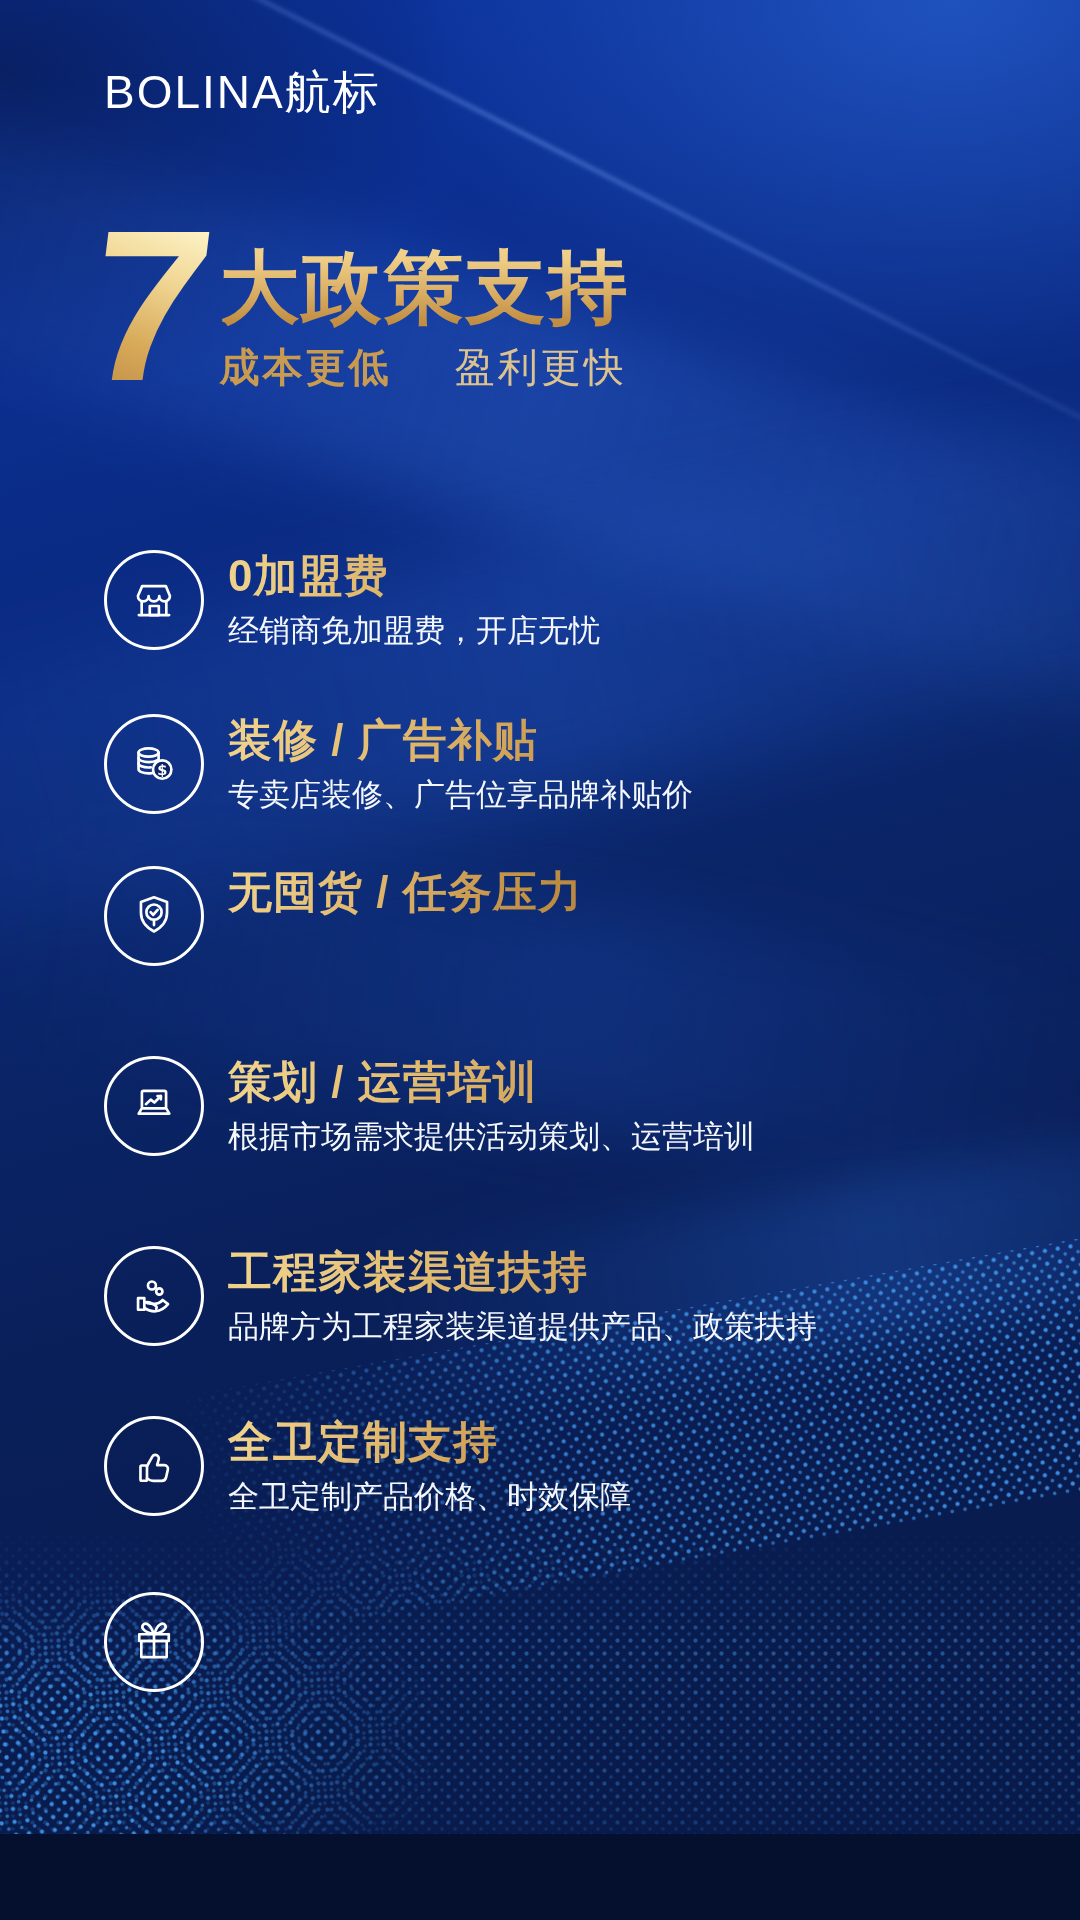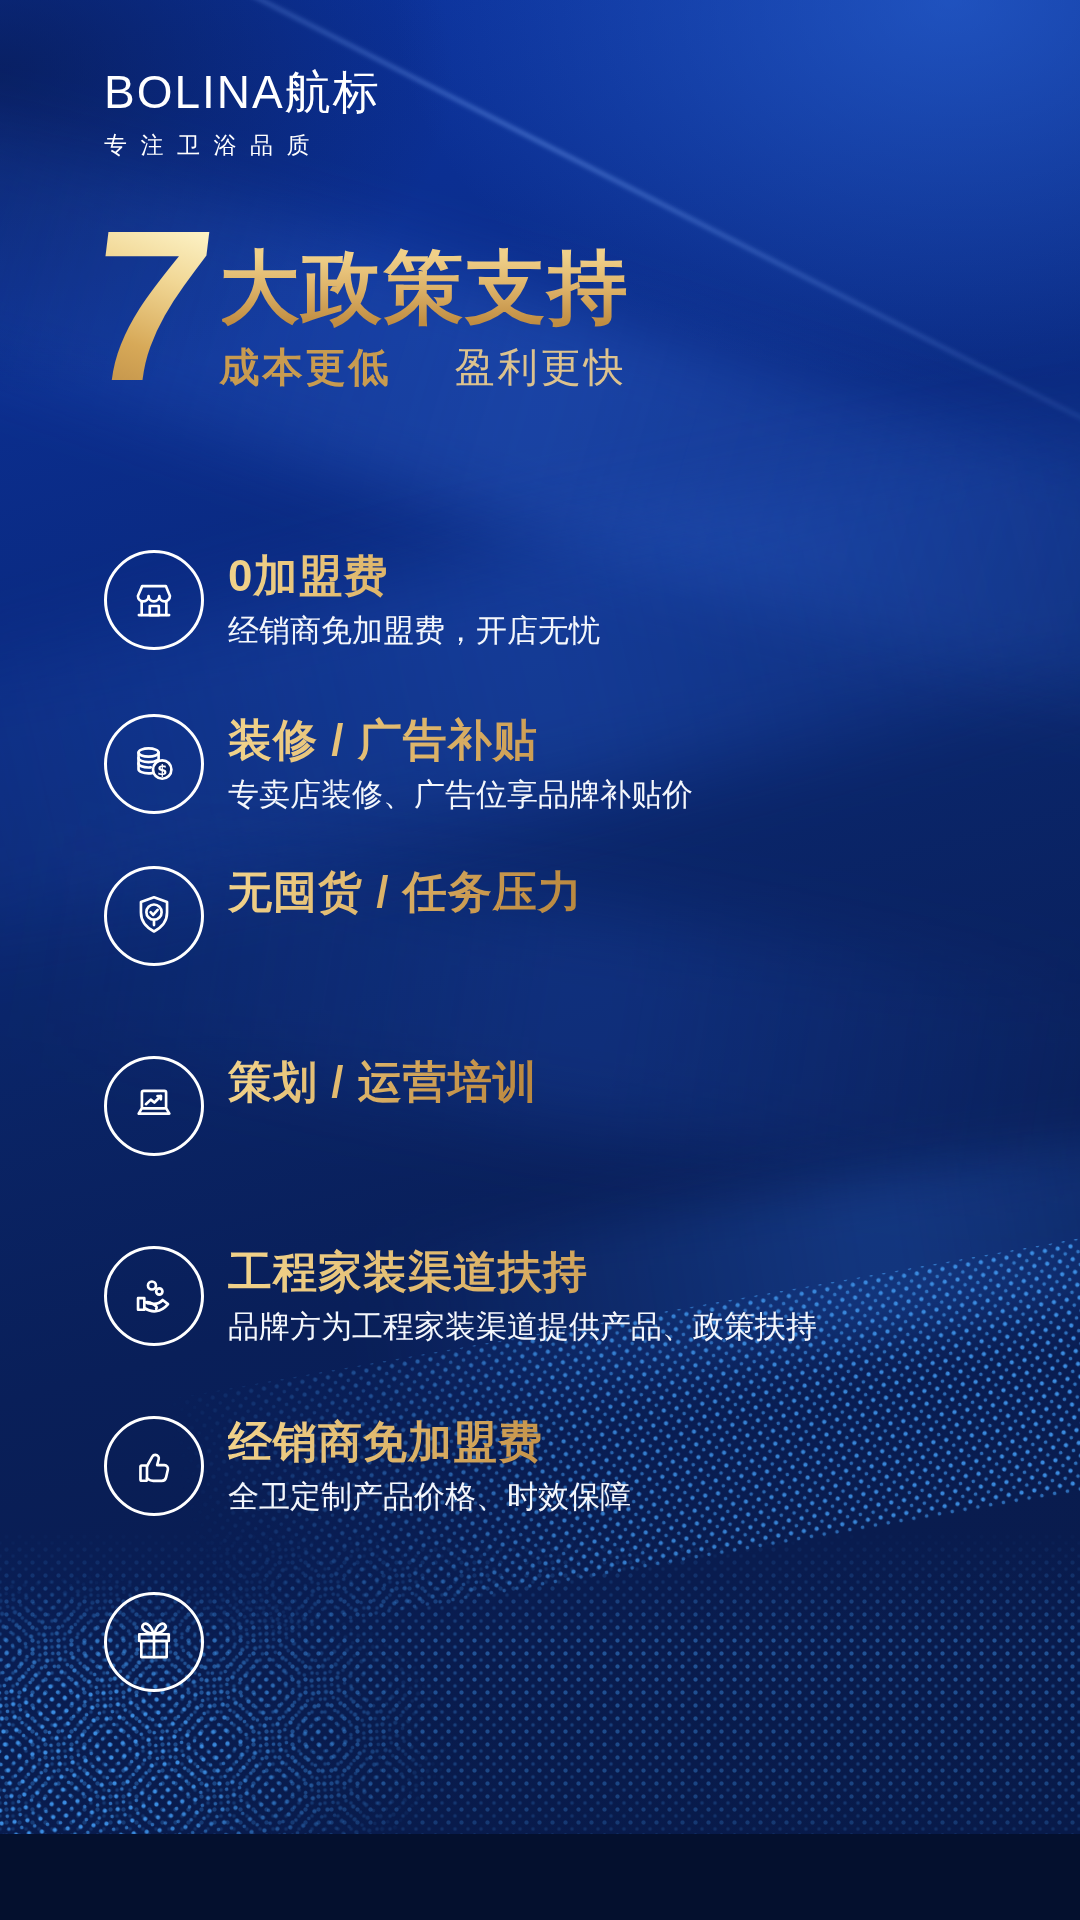--- a/index.html
+++ b/index.html
@@ -79,21 +79,20 @@
   <div class="beam beam-2"></div>
   <div class="beam beam-3"></div>
   <div class="beam beam-4"></div>
   <div class="beam beam-5"></div>
   <div class="dots dots-band"></div>
   <div class="dots dots-corner"></div>
   <div class="dots dots-bottom"></div>
 
   <div class="brand">
     <div class="brand-logo">BOLINA航标</div>
-    <div class="brand-tagline">专注卫浴品质</div>
   </div>
 
   <div class="hero">
     <div class="hero-number gold">7</div>
     <div class="hero-right">
       <div class="hero-title gold">大政策支持</div>
       <div class="hero-sub">
         <span class="hero-sub-left">成本更低</span>
         <span class="hero-sub-right">盈利更快</span>
       </div>
@@ -151,20 +150,21 @@
     <div class="icon-circle">
       <svg viewBox="0 0 48 48" fill="none" stroke="#fff" stroke-width="2.2" stroke-linecap="round" stroke-linejoin="round">
         <rect x="14" y="11.5" width="20" height="14.5" rx="1.4"></rect>
         <path d="M17.3 22.5 l4 -3.8 l3 2.4 l5.4 -5.4"></path>
         <path d="M26.9 15.7 h2.8 v2.8"></path>
         <path d="M13.9 26 l-2.6 4.3 h25.4 l-2.6 -4.3"></path>
       </svg>
     </div>
     <div class="policy-text">
       <div class="policy-title gold">策划 / 运营培训</div>
+      <div class="policy-desc">根据市场需求提供活动策划、运营培训</div>
     </div>
   </div>
 
   <div class="policy p5">
     <div class="icon-circle">
       <svg viewBox="0 0 48 48" fill="none" stroke="#fff" stroke-width="2.2" stroke-linecap="round" stroke-linejoin="round">
         <circle cx="22.3" cy="15.3" r="3.3"></circle>
         <circle cx="28.4" cy="20.3" r="2.6"></circle>
         <rect x="10.8" y="25.8" width="5.2" height="9.6"></rect>
         <path d="M16 33.8 c3.2 2.2 6.4 3.2 9.6 2.8 c3.9 -.5 7.2 -2.5 10 -5.9 l-4.4 -3.4 c-2.3 2.4 -5 3.5 -8.1 3.2 l-4.6 -.5"></path>
@@ -178,21 +178,21 @@
   </div>
 
   <div class="policy p6">
     <div class="icon-circle">
       <svg viewBox="0 0 48 48" fill="none" stroke="#fff" stroke-width="2.2" stroke-linecap="round" stroke-linejoin="round">
         <rect x="12.8" y="23.6" width="5.4" height="12.6" rx="1"></rect>
         <path d="M18.2 24.2 l4.4 -7.9 c.5 -.9 1.5 -1.5 2.5 -1.5 c1.9 0 3.3 1.8 2.8 3.6 l-1.3 4.9 h6 c1.9 0 3.3 1.7 2.9 3.6 l-1.5 6.5 c-.4 1.7 -1.9 2.9 -3.6 2.9 h-7 c-1.6 0 -3.1 -.5 -4.4 -1.5 l-.8 -.6"></path>
       </svg>
     </div>
     <div class="policy-text">
-      <div class="policy-title gold">经销商免加盟费</div>
+      <div class="policy-title gold">全卫定制支持</div>
       <div class="policy-desc">全卫定制产品价格、时效保障</div>
     </div>
   </div>
 
   <div class="policy p7">
     <div class="icon-circle">
       <svg viewBox="0 0 48 48" fill="none" stroke="#fff" stroke-width="2.2" stroke-linecap="round" stroke-linejoin="round">
         <rect x="13.5" y="23.2" width="21" height="13.3"></rect>
         <rect x="11.8" y="17.6" width="24.4" height="5.6"></rect>
         <path d="M24 17.6 v18.9"></path>

